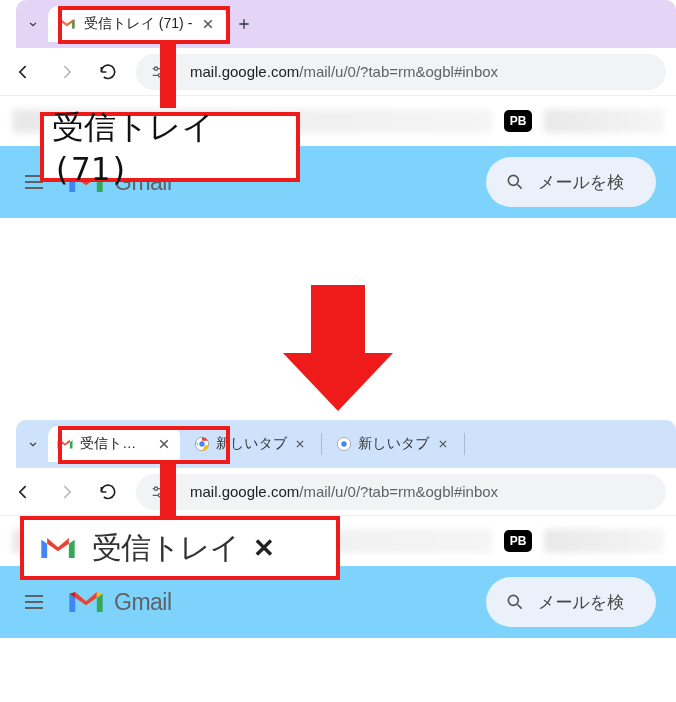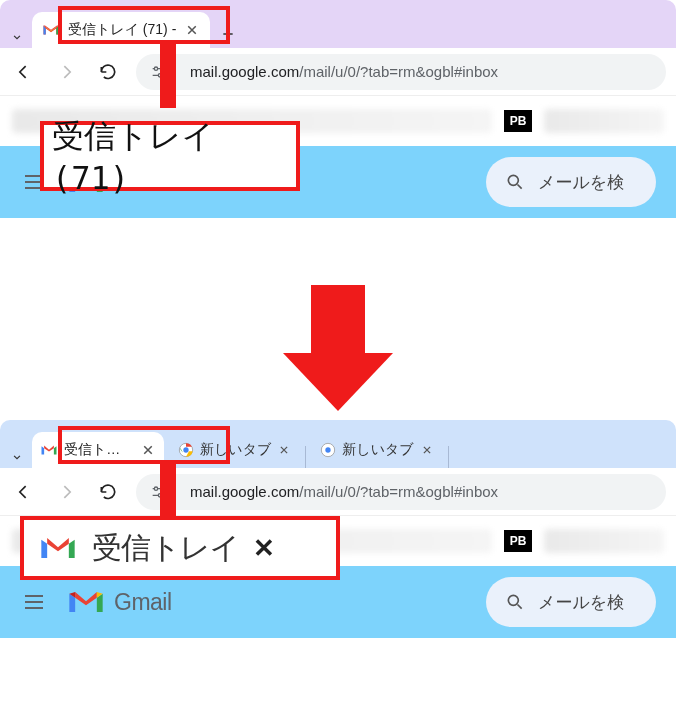--- a/index.html
+++ b/index.html
@@ -13,25 +13,26 @@
   }
   .panel { position: relative; width: 100%; }
   .top-panel { height: 280px; }
   .bottom-panel { height: 280px; }
 
   
   .tabstrip {
     background: #e4d5f7;
     height: 48px;
     display: flex;
-    align-items: flex-end;
+    align-items: center;
     padding: 0 6px;
     gap: 4px;
     border-top-left-radius: 10px;
     border-top-right-radius: 10px;
+    margin-left: 16px;
   }
   .tabstrip.blue { background: #cfe2fb; }
   .chev {
     width: 22px; height: 22px;
     display:flex;align-items:center;justify-content:center;
     color:#333;
   }
   .tab {
     display:flex; align-items:center;
     background:#fff;
@@ -93,21 +94,21 @@
   .bm-blur {
     flex:1; height:24px;
     background:linear-gradient(90deg,#e9e9e9,#f5f5f5);
     border-radius:4px;
     filter:blur(3px);
   }
   .pb-badge {
     width:28px;height:22px;background:#000;color:#fff;
     font-weight:bold;font-size:12px;
     display:flex;align-items:center;justify-content:center;
-    border-radius:0;
+    border-radius:5px;
   }
 
   
   .gmail-header {
     height:72px; background:#7dd3fc;
     display:flex; align-items:center;
     padding:0 20px; gap:18px;
   }
   .menu-btn { width:28px;height:28px;display:flex;align-items:center;justify-content:center;color:#5f6368; }
   .gmail-logo { display:flex;align-items:center;gap:8px; }
@@ -254,21 +255,21 @@
             <circle cx="10" cy="10" r="6" fill="none" stroke="#555" stroke-width="2"></circle>
             <path d="M15 15l5 5" stroke="#555" stroke-width="2"></path>
           </svg>
       </span>
       <span>メールを検</span>
     </div>
   </div>
 
   <div class="callout" style="left:58px;top:6px;width:172px;height:38px;"></div>
   <div class="connector" style="left:160px;top:44px;width:16px;height:64px;"></div>
-  <div class="callout filled" style="left:40px;top:121px;width:260px;height:70px;">
+  <div class="callout filled" style="left:40px;top:112px;width:260px;height:70px;">
     <div class="zoom-text">受信トレイ (71)</div>
   </div>
 </div>
 
 <div class="big-arrow">
   <div class="arrow-shape">
     <div class="stem"></div>
     <div class="head"></div>
   </div>
 </div>

